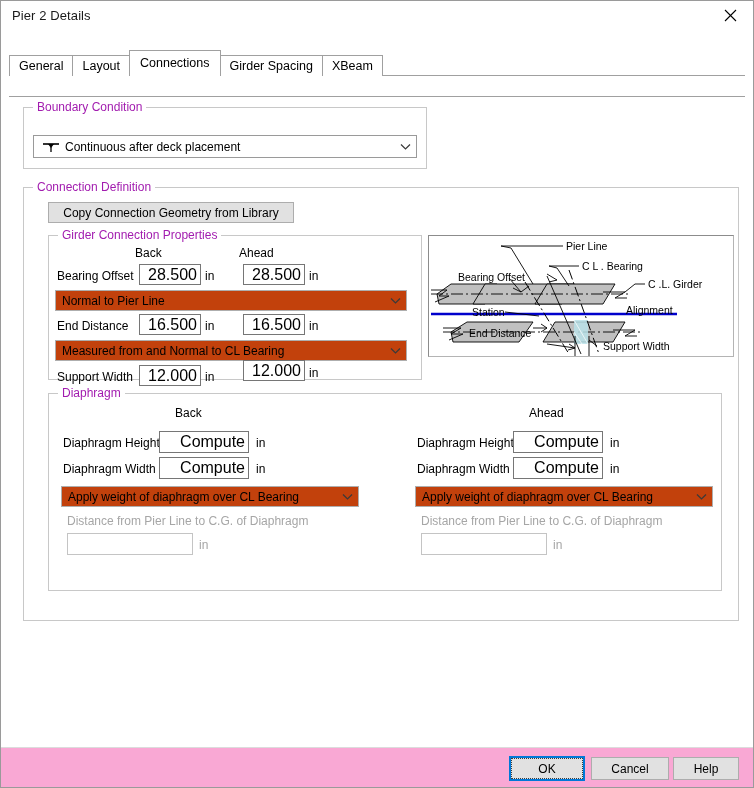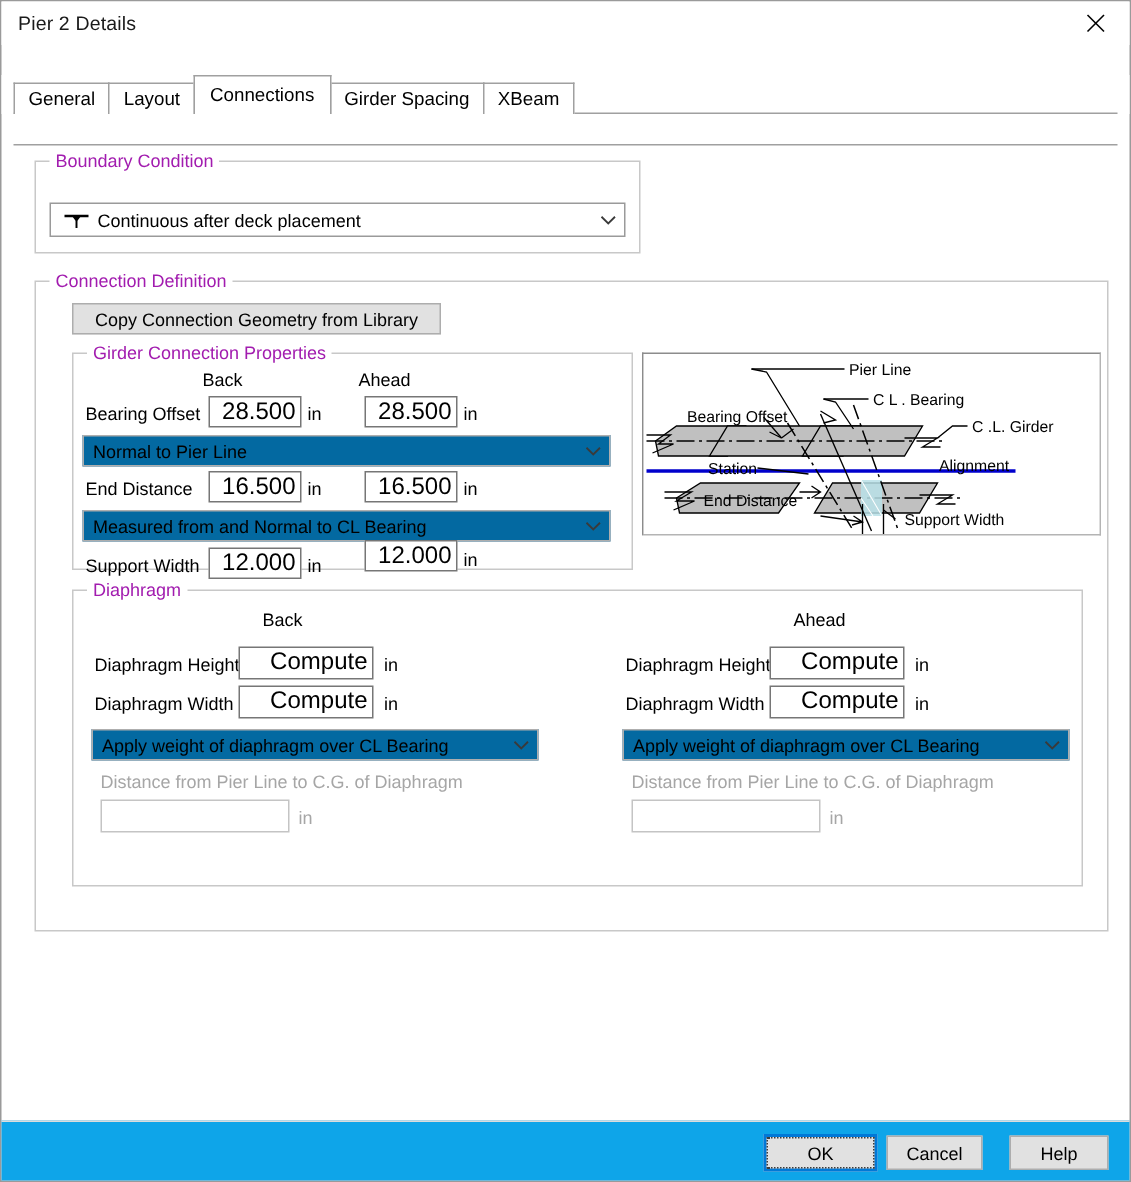--- a/index.html
+++ b/index.html
@@ -129,21 +129,21 @@
   }
   .textbox.disabled {
     border-color: #c4c4c4;
     color: #a6a6a6;
     background: #ffffff;
   }
 
   .combo {
     position: absolute;
     border: 1px solid #aeaeae;
-    background: #0369a1;
+    background: #c2410c;
     display: flex;
     align-items: center;
     font-size: 12px;
     cursor: default;
     padding-left: 6px;
   }
   .combo.white { background: #ffffff; border-color: #9a9a9a; }
   .combo .combo-text { flex: 1 1 auto; white-space: nowrap; overflow: hidden; }
   .combo .chev {
     flex: 0 0 auto;
@@ -193,21 +193,21 @@
     overflow: hidden;
     text-align: right;
   }
   .diagram svg { display: block; }
 
   
   .footer {
     flex: 0 0 40px;
     height: 40px;
     position: relative;
-    background: #0ea5e9;
+    background: #f9a8d4;
     border-top: 1px solid #dcdcdc;
   }
   .footer .fbtn {
     position: absolute;
     top: 9px;
     height: 23px;
     border: 1px solid #adadad;
     background: #e1e1e1;
     font-size: 12px;
     display: flex; align-items: center; justify-content: center;
@@ -432,17 +432,17 @@
 
     </div>
   </div>
 
   <div class="footer">
     <div class="fbtn default" style="left:508px; width:76px; height:25px; top:8px;">
       <div class="focusring">
         <span>OK</span>
       </div>
     </div>
-    <div class="fbtn" style="left:590px; width:64px;">Cancel</div>
+    <div class="fbtn" style="left:590px; width:78px;">Cancel</div>
     <div class="fbtn" style="left:672px; width:66px;">Help</div>
   </div>
 
 </div>
 
 </body></html>

